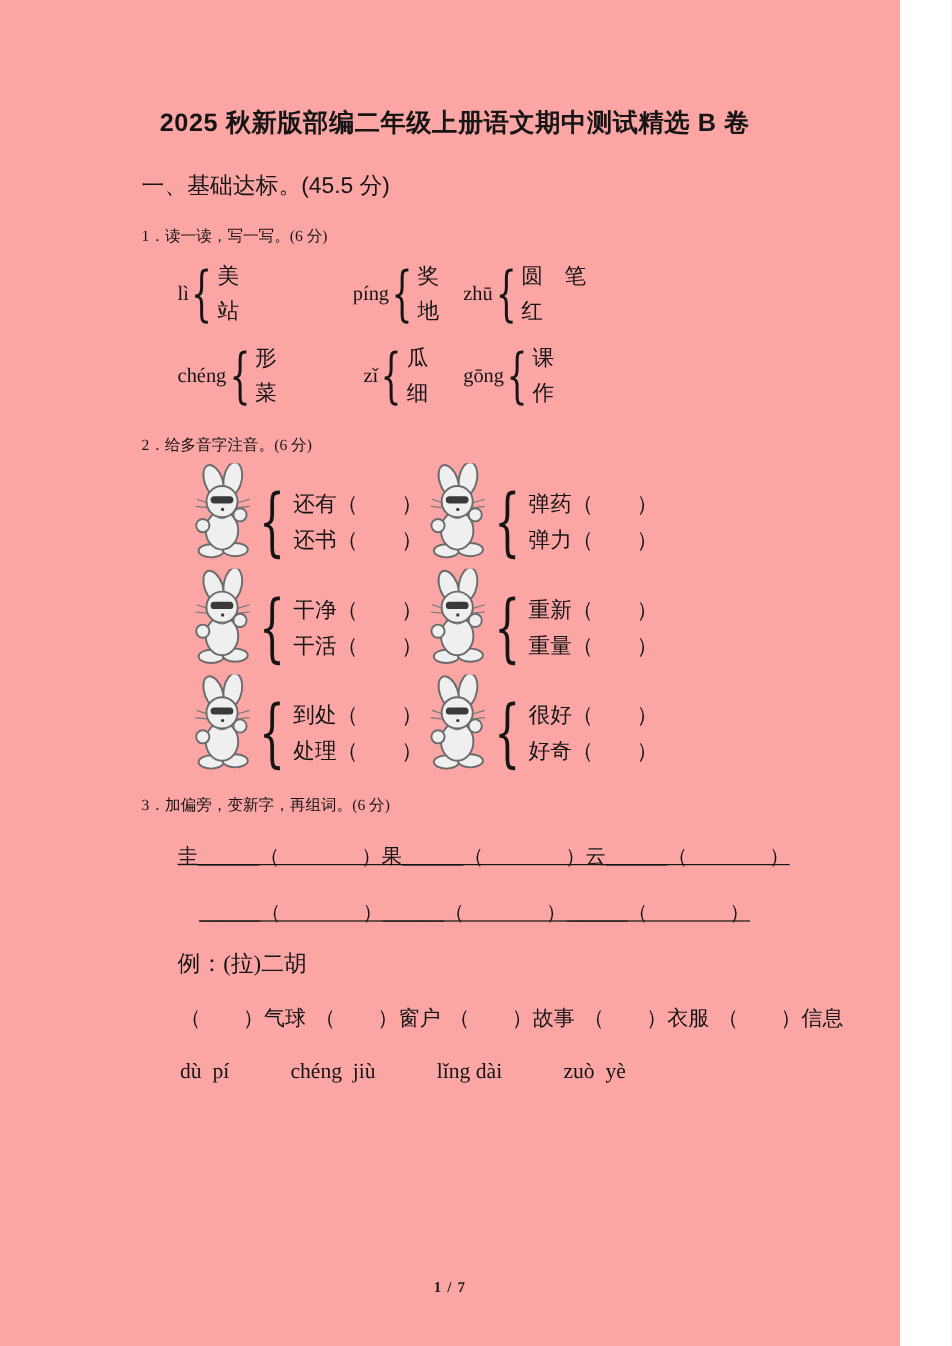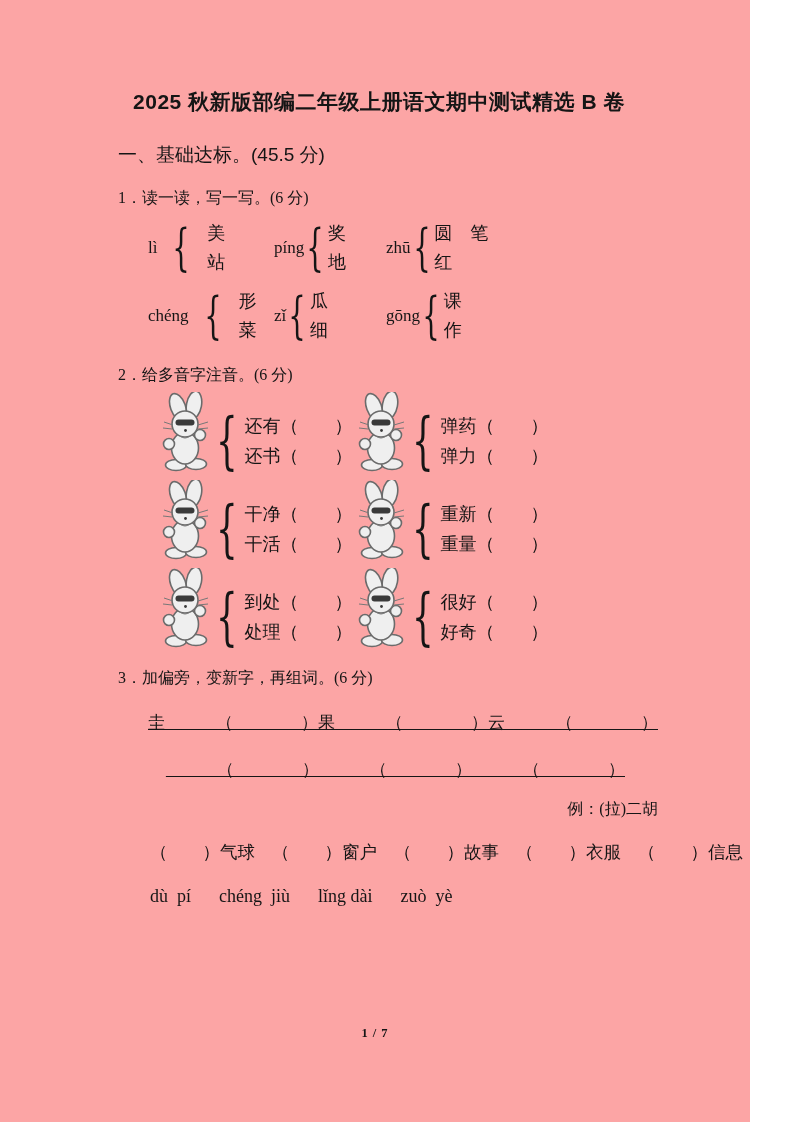--- a/index.html
+++ b/index.html
@@ -21,28 +21,28 @@
     margin:0 0 0 -18px;
     letter-spacing:0.5px;
   }
   .section-heading{
     font-family:"Liberation Sans","DejaVu Sans",sans-serif;
     font-weight:normal;
     font-size:19px;
     margin-top:26px;
   }
   .q-label{
-    font-size:16px;
+    font-size:13px;
     margin-top:20px;
   }
   
   .pin-rows{margin-left:30px;}
   .pin-row{display:flex;align-items:center;margin-top:10px;height:58px;}
-  .pin-row .pgroup:nth-child(1){width:126px;gap:13px;}
-  .pin-row .pgroup:nth-child(2){width:112px;}
+  .pin-row .pgroup:nth-child(1){width:126px;}
+  .pin-row .pgroup:nth-child(2){width:112px;justify-content:center;}
   .pgroup{display:flex;align-items:center;}
   .pinyin{font-size:17px;white-space:pre;}
   .brace{
     display:inline-block;
     font-family:"DejaVu Serif",serif;
     font-weight:400;
     line-height:0.9;
     transform:scaleX(0.55);
     transform-origin:center;
   }
@@ -58,28 +58,28 @@
     row-gap:4px;
   }
   .rgroup{display:flex;align-items:flex-end;height:84px;}
   .rabbit{width:58px;height:80px;flex:0 0 auto;margin-right:-3px;}
   .rpair{display:flex;align-items:center;margin-bottom:1px;}
   .rcol{display:flex;flex-direction:column;font-size:18px;line-height:30px;white-space:pre;}
   
   .blank-row{display:flex;margin-left:30px;margin-top:22px;font-size:17px;white-space:pre;text-decoration:underline;}
   .blank-row.indent2{margin-left:48px;margin-top:24px;}
   
-  .example{margin-left:30px;margin-top:18px;font-size:16px;text-align:right;}
-  .action-row{display:flex;gap:17px;margin-left:32px;margin-top:20px;font-size:17.5px;white-space:pre;}
-  
-  .py-row{display:flex;gap:28px;margin-left:32px;margin-top:22px;font-size:18px;white-space:pre;align-items:flex-end;}
+  .example{margin-left:30px;margin-top:18px;font-size:19px;}
+  .action-row{display:flex;gap:7px;margin-left:32px;margin-top:20px;font-size:17.5px;white-space:pre;}
+  
+  .py-row{display:flex;gap:51px;margin-left:32px;margin-top:22px;font-size:18px;white-space:pre;align-items:flex-end;}
   
   .footer{
     position:absolute;
-    left:0;right:0;top:1026px;
+    left:0;right:0;top:1066px;
     text-align:center;
     font-size:12.5px;
     font-weight:700;
     letter-spacing:1px;
   }
 </style>
 </head>
 <body>
 
 <div class="page">

